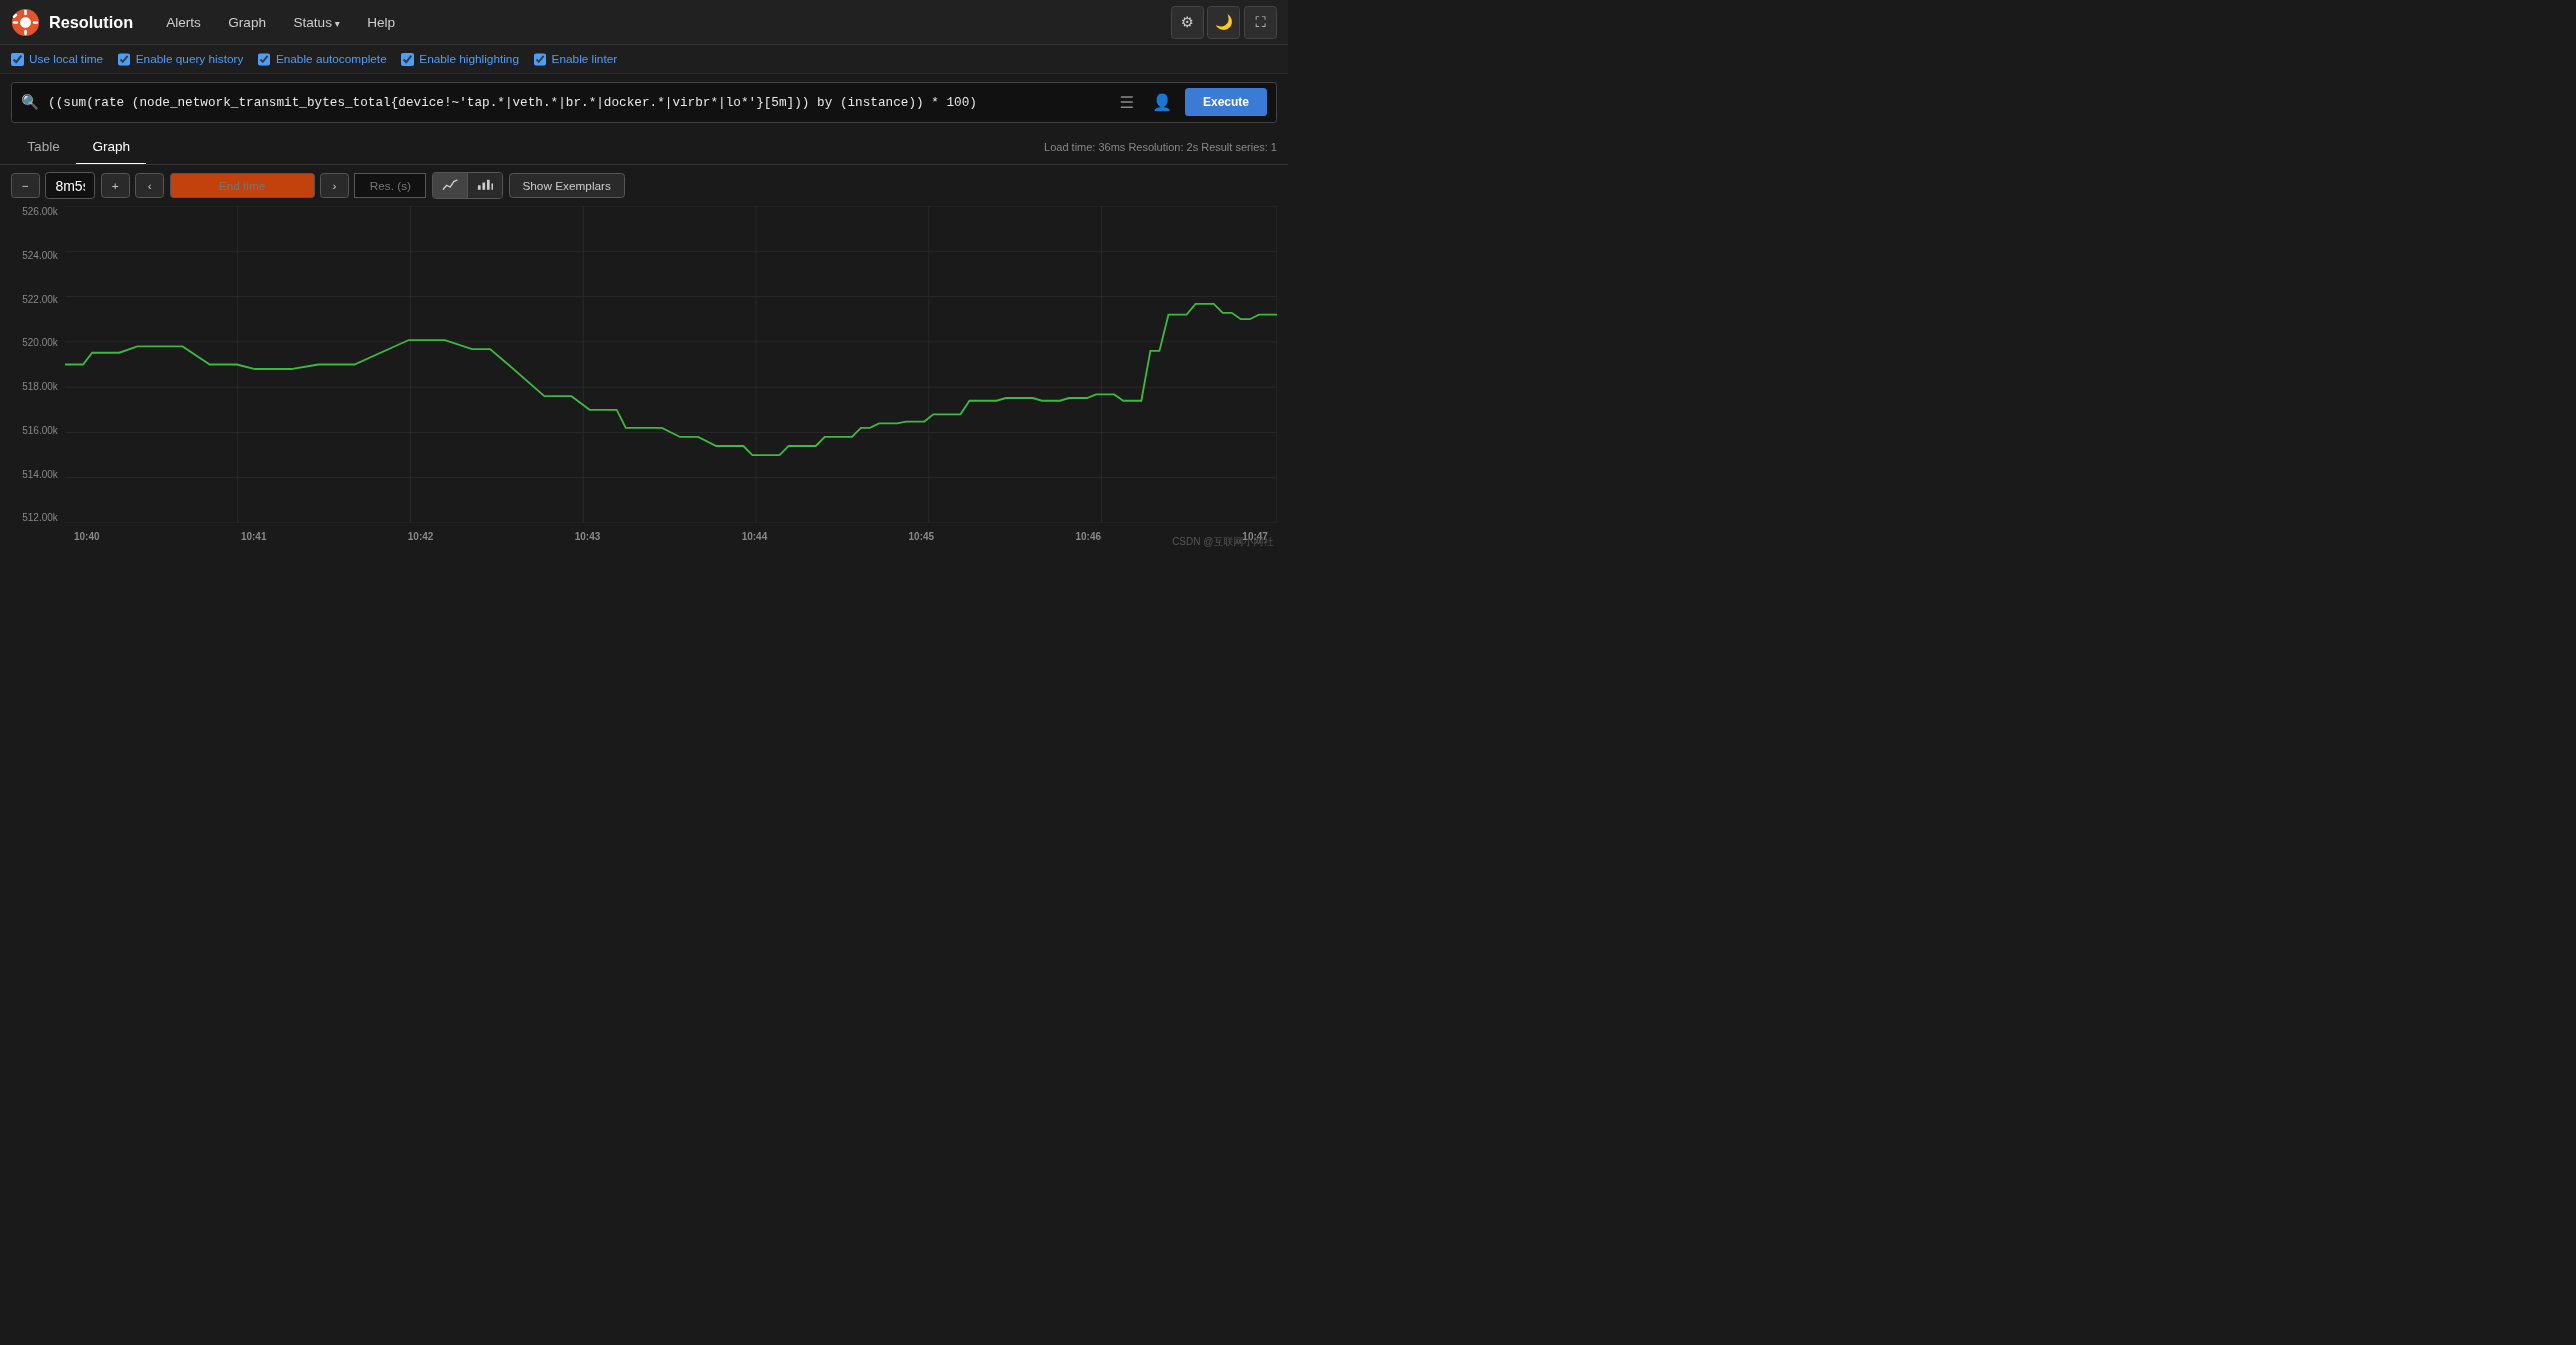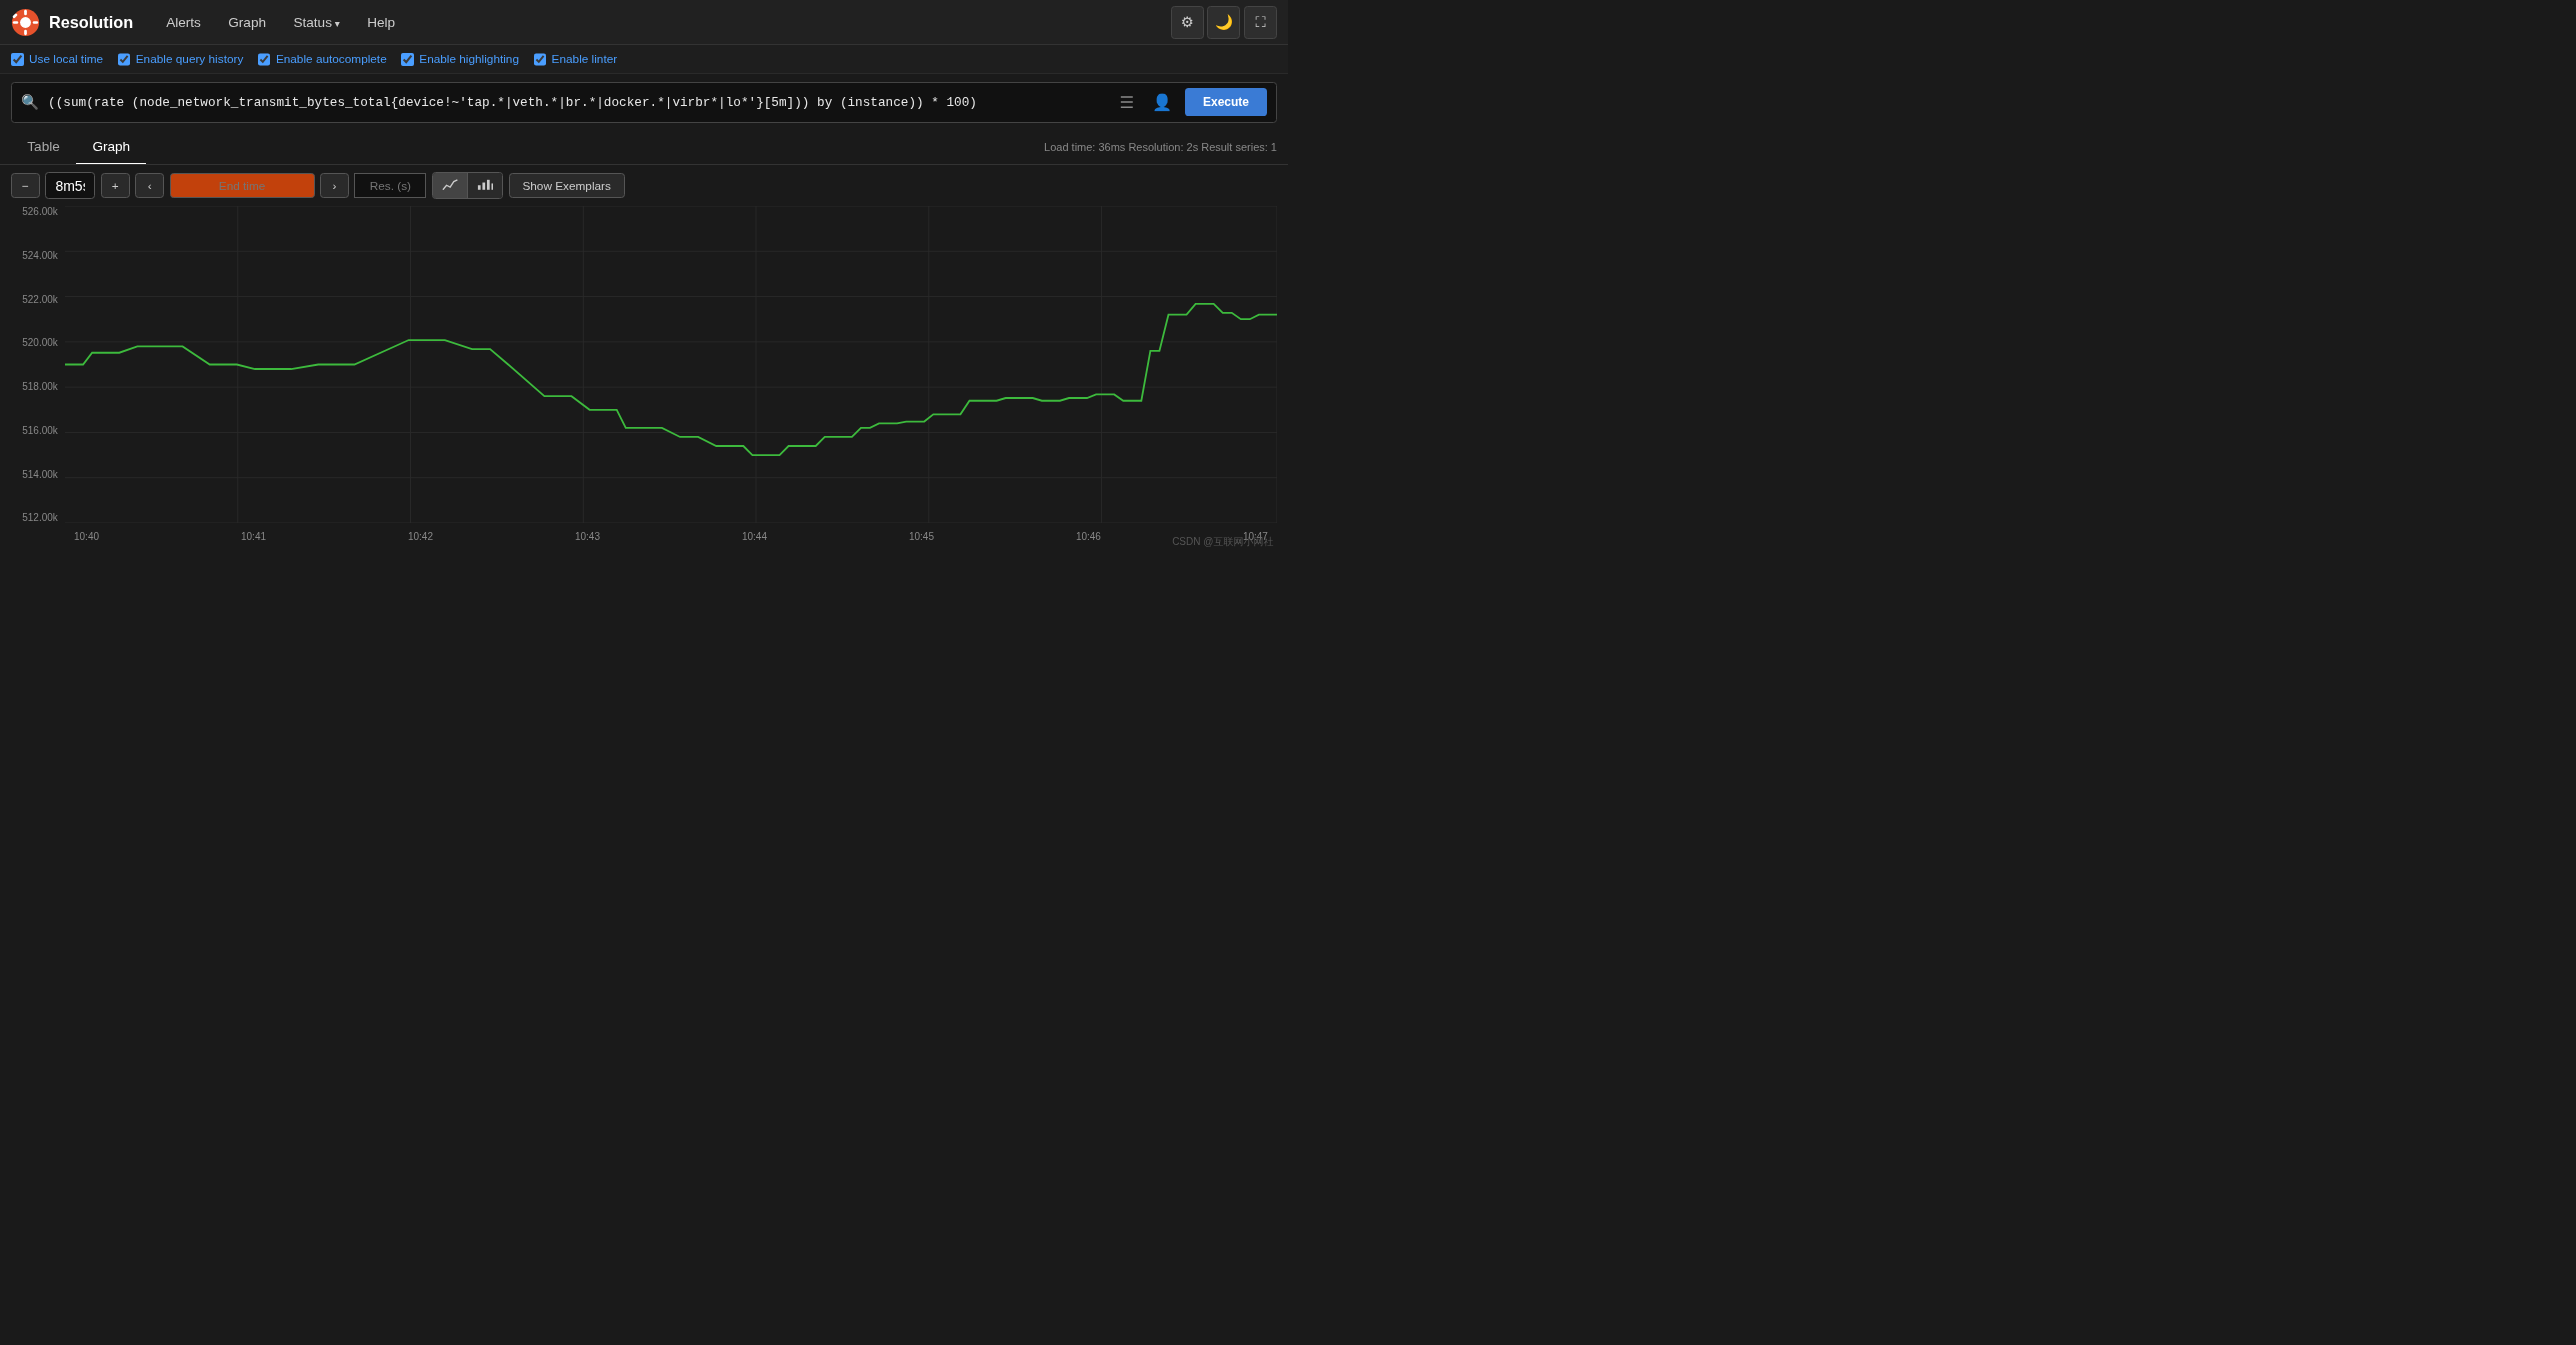--- a/index.html
+++ b/index.html
@@ -279,20 +279,21 @@
       left: 54px;
       right: 0;
       bottom: 0;
       height: 27px;
       display: flex;
       justify-content: space-between;
       align-items: center;
       color: #888;
       font-size: 10px;
       padding: 0 9px;
+      font-weight: bold;
     }
 
     .watermark {
       position: absolute;
       bottom: 1px;
       right: 3.6px;
       color: #555;
       font-size: 10px;
     }
   </style>

